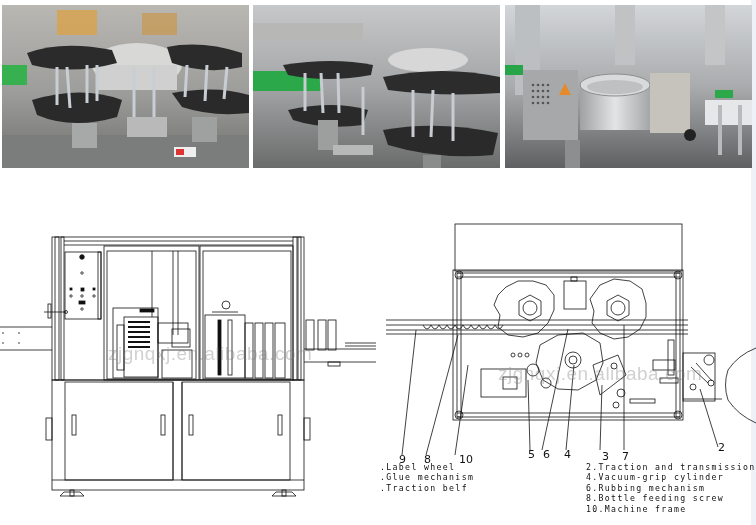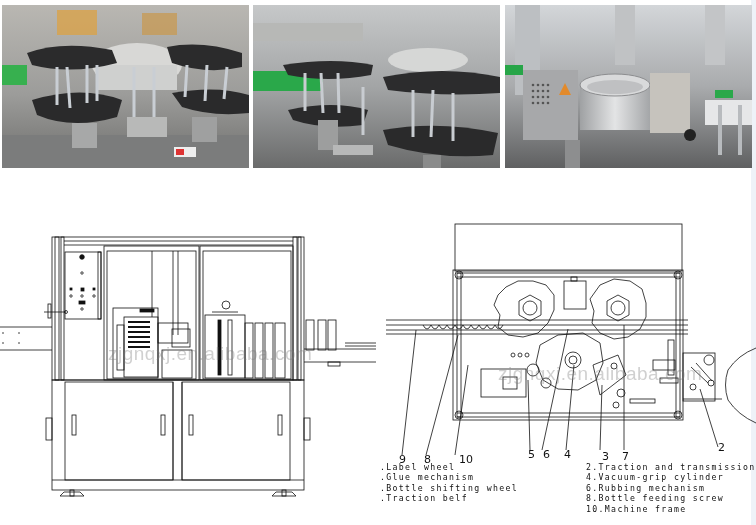--- a/index.html
+++ b/index.html
@@ -330,21 +330,20 @@
   <div class="callout" style="left:186px;top:233px;">4</div>
   <div class="callout" style="left:224px;top:235px;">3</div>
   <div class="callout" style="left:244px;top:235px;">7</div>
   <div class="callout" style="left:340px;top:226px;">2</div>
 </div>
 
 <div class="legend">
   <div class="col l">
     <div class="item">.Label wheel</div>
     <div class="item">.Glue mechanism</div>
-    <div class="item">.Bottle shifting wheel</div>
     <div class="item">.Traction belf</div>
   </div>
   <div class="col r">
     <div class="item">2.Traction and transmission sy</div>
     <div class="item">4.Vacuum-grip cylinder</div>
     <div class="item">6.Rubbing mechanism</div>
     <div class="item">8.Bottle feeding screw</div>
     <div class="item">10.Machine frame</div>
   </div>
 </div>

